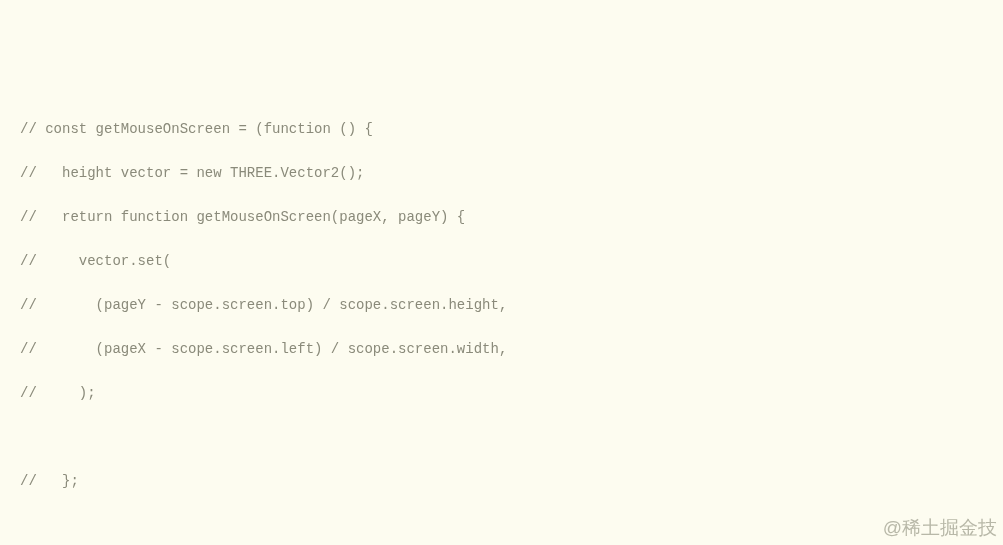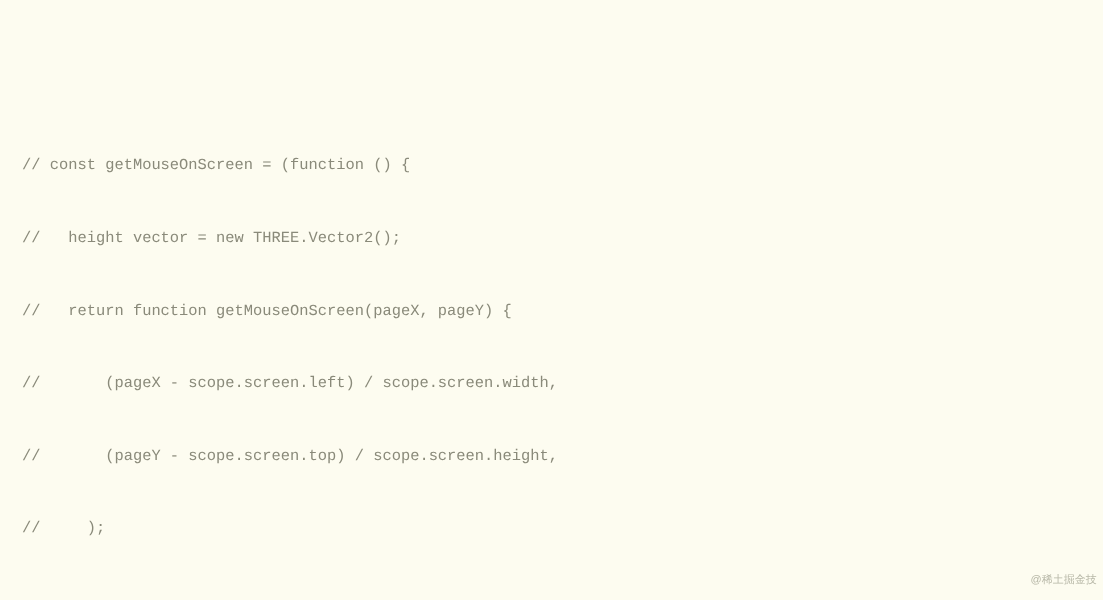--- a/index.html
+++ b/index.html
@@ -16,42 +16,42 @@
       padding: 8px 0 0 20px;
       width: 1003px;
       height: 545px;
       overflow: hidden;
       position: relative;
       white-space: pre;
     }
     .code-line {
       display: block;
       height: 22px;
-      margin-top: 22px;
     }
     .watermark {
       position: absolute;
       bottom: 6px;
       right: 6px;
       color: #b8b8a8;
       font-family: sans-serif;
-      font-size: 10px;
+      font-size: 19px;
     }
   </style>
 </head>
 <body>
 
 
 
 <div>
 <span class="code-line">// const getMouseOnScreen = (function () {</span>
 <span class="code-line">//   height vector = new THREE.Vector2();</span>
 <span class="code-line">//   return function getMouseOnScreen(pageX, pageY) {</span>
+<span class="code-line">//     vector.set(</span>
+<span class="code-line">//       (pageY - scope.screen.top) / scope.screen.height,</span>
 <span class="code-line">//       (pageX - scope.screen.left) / scope.screen.width,</span>
-<span class="code-line">//       (pageY - scope.screen.top) / scope.screen.height,</span>
 <span class="code-line">//     );</span>
 <span class="code-line"></span>
 <span class="code-line">//   };</span>
 
 
 
 
 
 
 

